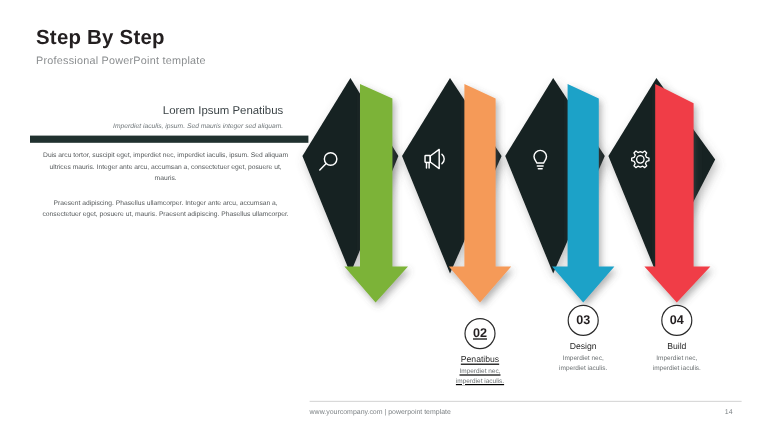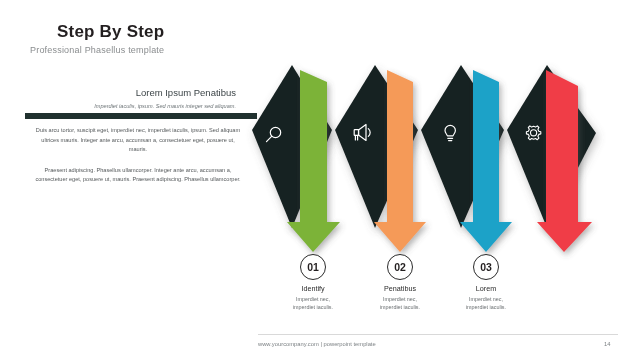--- a/index.html
+++ b/index.html
@@ -16,21 +16,20 @@
   }
 
   
   #header { position: absolute; left: 30px; top: 22px; }
   #slide-title {
     font-size: 17px;
     font-weight: bold;
     color: #231f20;
     letter-spacing: 0.2px;
     line-height: 20px;
-    text-align: right;
   }
   #slide-subtitle {
     font-size: 9px;
     color: #8a8d8f;
     margin-top: 3px;
     letter-spacing: 0.2px;
   }
 
   
   #left-panel {
@@ -139,21 +138,21 @@
     color: #7d8285;
   }
 </style>
 </head>
 <body>
 
 <div id="slide">
 
   <div id="header">
     <div id="slide-title">Step By Step</div>
-    <div id="slide-subtitle">Professional Phasellus template</div>
+    <div id="slide-subtitle">Professional PowerPoint template</div>
   </div>
 
   <div id="diagram">
     <svg width="635" height="361" viewBox="0 0 635 361" xmlns="http://www.w3.org/2000/svg">
       <defs>
         <filter id="softShadow" x="-60%" y="-60%" width="260%" height="260%">
           <feDropShadow dx="2" dy="4" stdDeviation="4" flood-color="#606060" flood-opacity="0.40"></feDropShadow>
         </filter>
         <filter id="arrowShadow" x="-80%" y="-60%" width="300%" height="260%">
           <feDropShadow dx="2" dy="3" stdDeviation="3" flood-color="#555555" flood-opacity="0.45"></feDropShadow>
@@ -224,47 +223,47 @@
   <div id="left-panel">
     <div id="lorem-heading">Lorem Ipsum Penatibus</div>
     <div id="lorem-sub">Imperdiet iaculis, ipsum. Sed  mauris integer sed aliquam.</div>
     <div id="divider-bar"></div>
     <div class="body-para" id="body-1">Duis arcu tortor, suscipit eget, imperdiet nec, imperdiet iaculis, ipsum. Sed aliquam ultrices mauris. Integer ante arcu, accumsan a, consectetuer eget, posuere ut, mauris.</div>
     <div class="body-para" id="body-2">Praesent adipiscing. Phasellus ullamcorper. Integer ante arcu, accumsan a, consectetuer eget, posuere ut, mauris. Praesent adipiscing. Phasellus ullamcorper.</div>
   </div>
 
   <div id="steps">
 
-    <div class="step" style="left:-5px; top:0;">
-      <div class="step-circle">
-        <span class="step-num">01</span>
-      </div>
-      <div class="step-label">Identify</div>
-      <div class="step-desc">Imperdiet nec,</div>
-      <div class="step-desc" style="margin-top:0;">imperdiet iaculis.</div>
-    </div>
-
-    <div class="step" style="left:82px; top:0;">
+
+    <div class="step" style="left:82px; top:11px;text-decoration:underline;">
       <div class="step-circle">
         <span class="step-num">02</span>
       </div>
       <div class="step-label">Penatibus</div>
       <div class="step-desc">Imperdiet nec,</div>
       <div class="step-desc" style="margin-top:0;">imperdiet iaculis.</div>
     </div>
 
     <div class="step" style="left:168px; top:0;">
       <div class="step-circle">
         <span class="step-num">03</span>
       </div>
-      <div class="step-label">Lorem</div>
+      <div class="step-label">Design</div>
       <div class="step-desc">Imperdiet nec,</div>
       <div class="step-desc" style="margin-top:0;">imperdiet iaculis.</div>
     </div>
 
+    <div class="step" style="left:246px; top:0;">
+      <div class="step-circle">
+        <span class="step-num">04</span>
+      </div>
+      <div class="step-label">Build</div>
+      <div class="step-desc">Imperdiet nec,</div>
+      <div class="step-desc" style="margin-top:0;">imperdiet iaculis.</div>
+    </div>
 
   </div>
 
   <div id="footer-rule"></div>
   <div id="footer-left">www.yourcompany.com | powerpoint template</div>
   <div id="footer-page">14</div>
 
 </div>
 
 </body></html>

